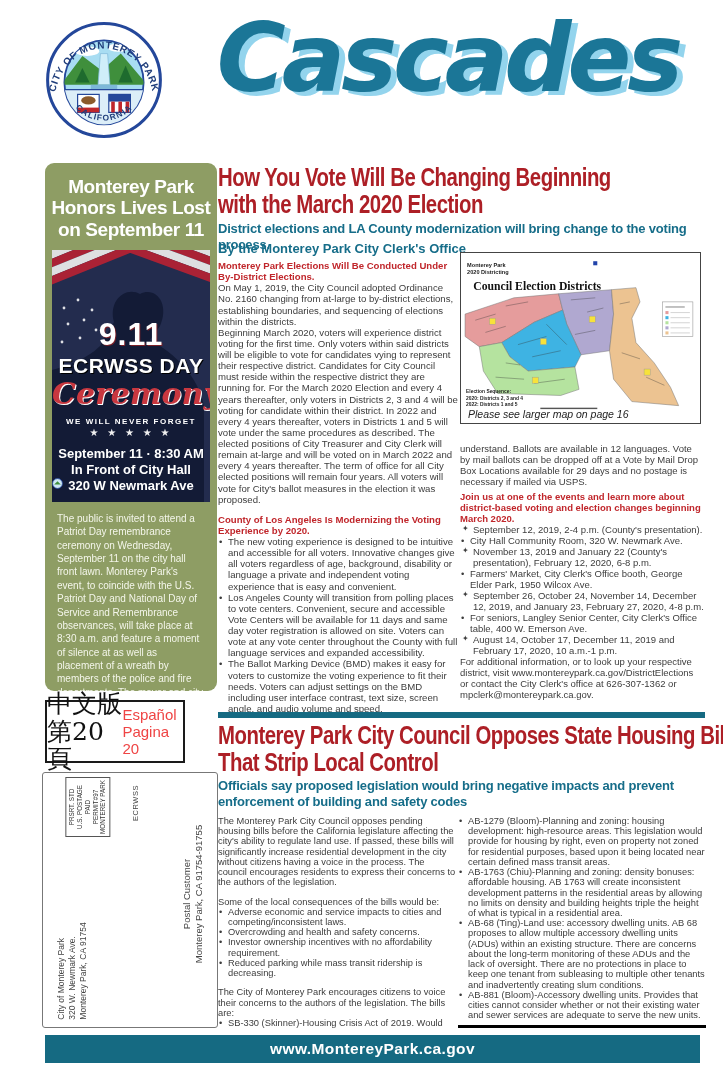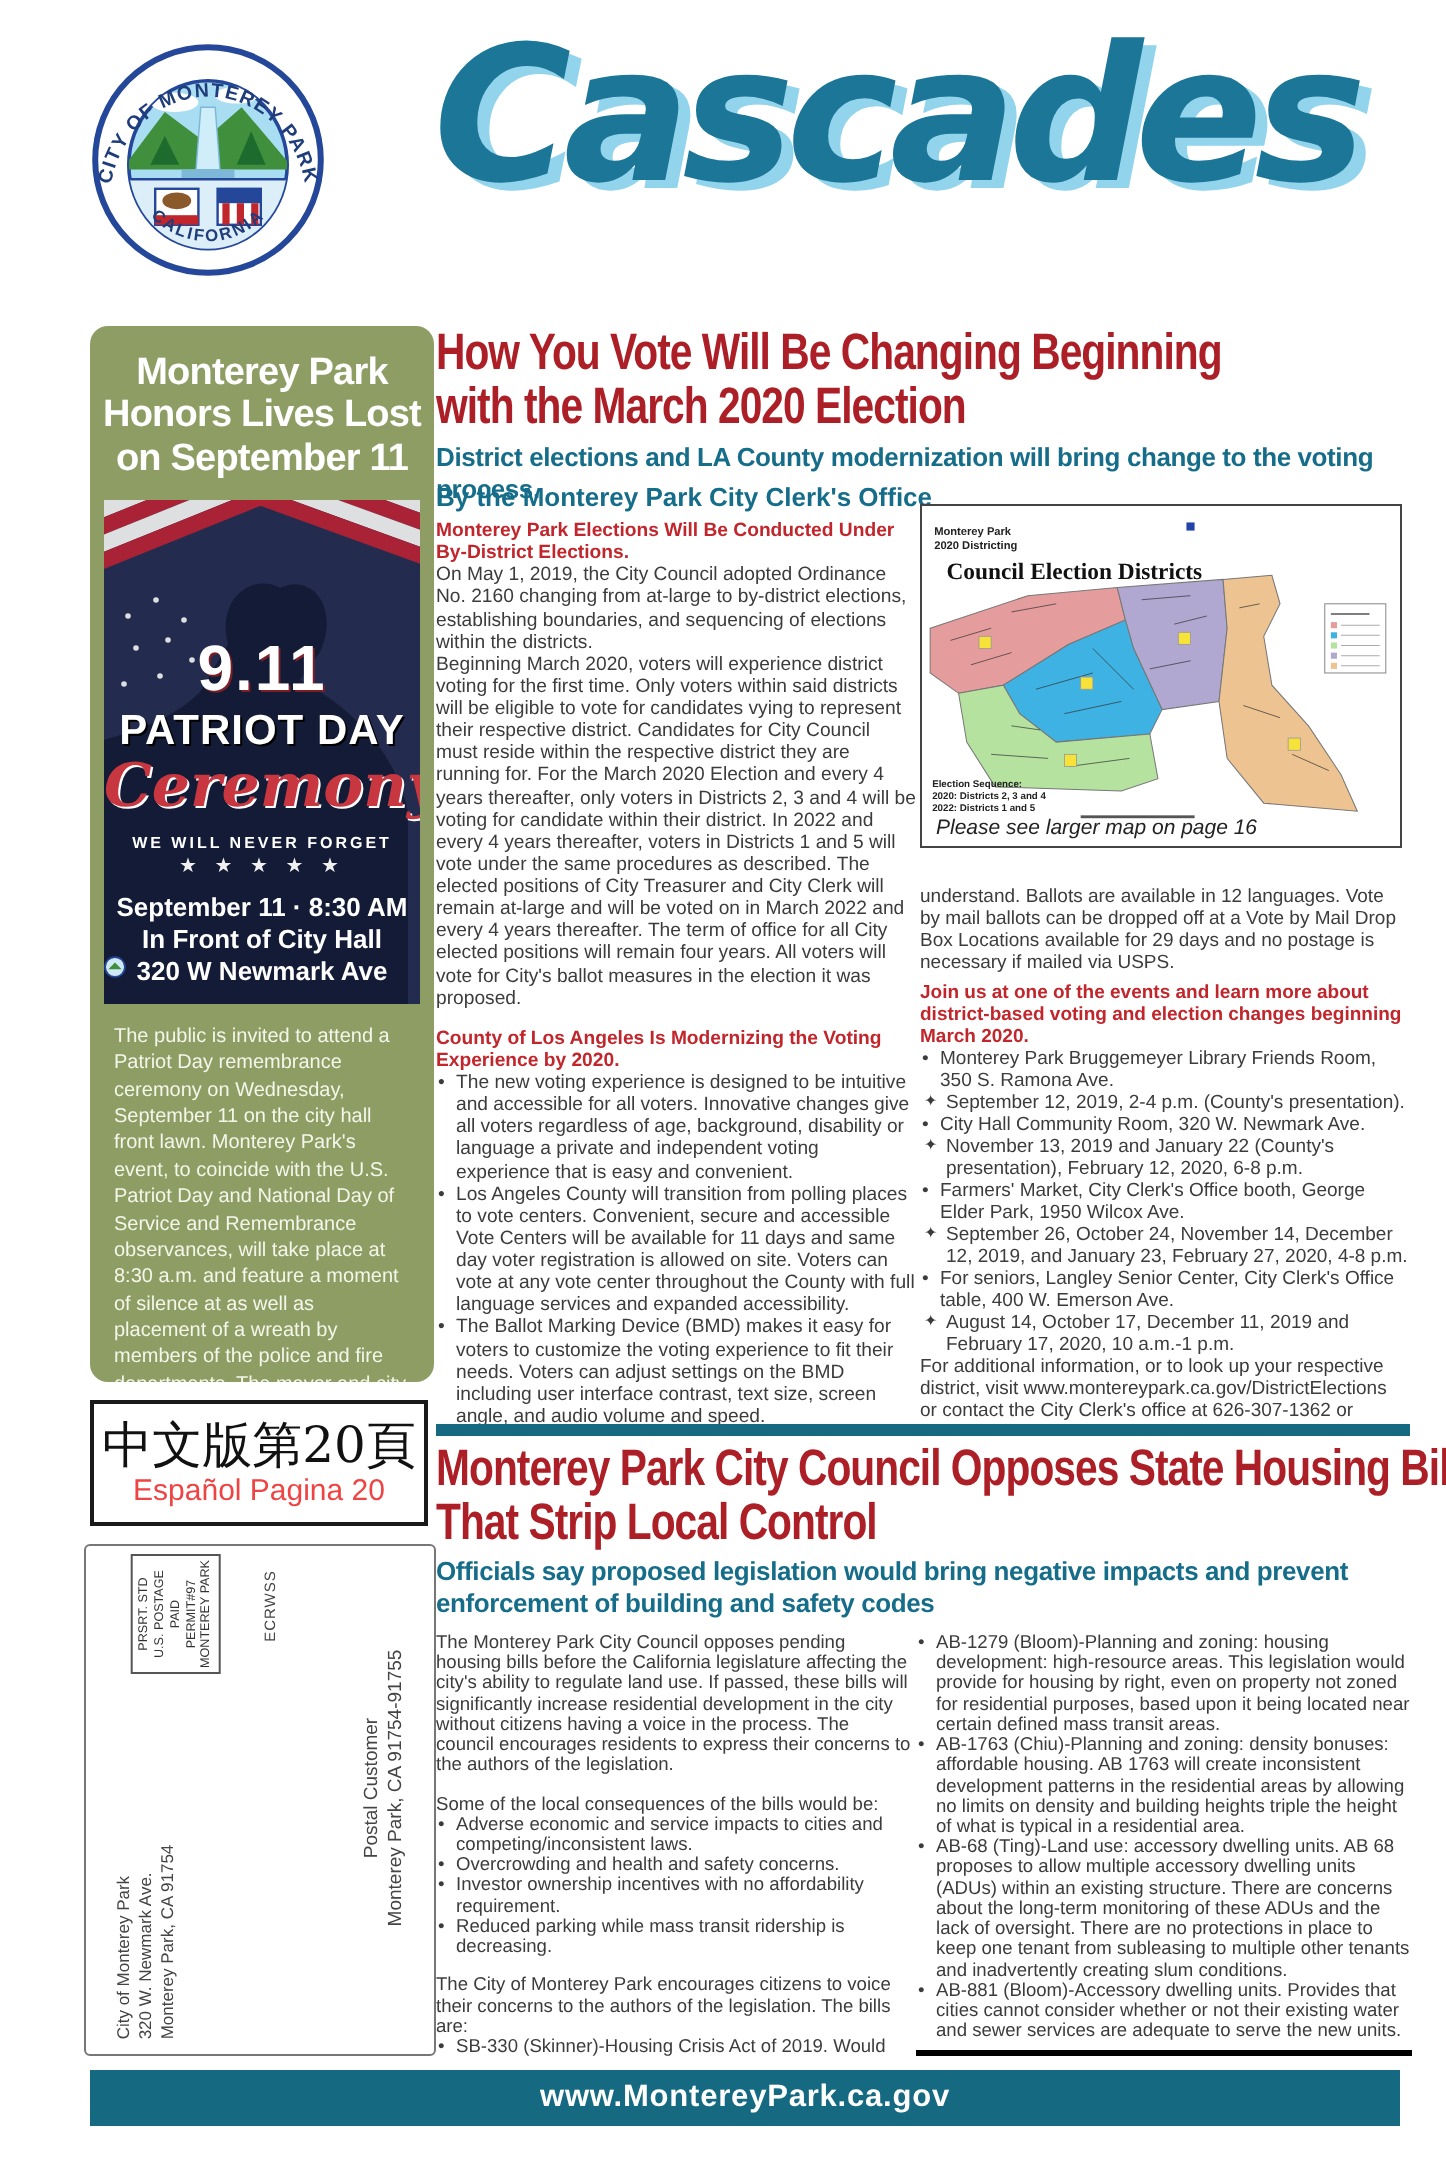--- a/index.html
+++ b/index.html
@@ -32,22 +32,22 @@
     font-size:30px; color:#c8373f; text-shadow:1px 1px 0 #fff; }
   .p-forget { top:167px; font-size:8px; font-weight:bold; letter-spacing:1.5px; }
   .p-stars { top:177px; font-size:10px; letter-spacing:3px; color:#f0f0f0; }
   .p-when { top:196px; font-size:13px; font-weight:bold; }
   .p-where1 { top:212px; font-size:13px; font-weight:bold; }
   .p-where2 { top:228px; font-size:13px; font-weight:bold; }
   .mini-seal { display:inline-block; vertical-align:-2px; margin-right:3px; }
   .sb-body { padding:10px 12px; color:#f4f6ea; font-size:10px; line-height:1.34; }
 
   
-  .langbox { position:absolute; left:45px; top:700px; width:169px; height:63px;
-    border:2px solid #1a1a1a; background:#fff; display:flex; flex-direction:column;
+  .langbox { position:absolute; left:45px; top:700px; width:140px; height:63px;
+    border:2px solid #1a1a1a; background:#fff; display:flex; 
     align-items:center; justify-content:center; }
   .lang-zh { font-family:"DejaVu Serif", serif; font-size:25px; color:#111; line-height:1.1; }
   .lang-es { font-size:15px; color:#ef4444; margin-top:0; }
   .mailpanel { position:absolute; left:42px; top:772px; width:176px; height:256px;
     border:1.5px solid #777; border-radius:3px; background:#fff; }
   .vrt { position:absolute; transform:translate(-50%,-50%) rotate(-90deg); white-space:nowrap;
     color:#444; text-align:center; }
   .m-permit { left:45px; top:34px; width:60px; border:1px solid #555; font-size:6.3px;
     line-height:1.25; padding:2px 1px; color:#333; }
   .m-ecrwss { left:92px; top:30px; font-size:7.5px; letter-spacing:0.5px; }
@@ -160,21 +160,21 @@
             <circle cx="40" cy="60" r="1.4"></circle>
           <circle cx="16" cy="74" r="1.4"></circle>
             <circle cx="32" cy="70" r="1.4"></circle>
             <circle cx="10" cy="92" r="1.4"></circle>
           <circle cx="28" cy="88" r="1.4"></circle>
             <circle cx="44" cy="80" r="1.4"></circle>
         </g>
         <path d="M0,252 V120 C14,116 34,110 48,96 L62,72 C56,50 74,36 88,44 C104,36 118,54 108,76 L98,90 C124,104 146,126 152,156 V252 Z" fill="#131b36"></path>
       </svg>
       <div class="p-txt p-911">9.11</div>
-      <div class="p-txt p-patriot">PATRIOT DAY</div>
+      <div class="p-txt p-patriot">ECRWSS DAY</div>
       <div class="p-txt p-cer">Ceremony</div>
       <div class="p-txt p-forget">WE WILL NEVER FORGET</div>
       <div class="p-txt p-stars">★ ★ ★ ★ ★</div>
       <div class="p-txt p-when">September 11 · 8:30 AM</div>
       <div class="p-txt p-where1">In Front of City Hall</div>
       <div class="p-txt p-where2"><svg class="mini-seal" width="11" height="11" viewBox="0 0 10 10">
             <circle cx="5" cy="5" r="4.5" fill="#cfe9f5" stroke="#24479a" stroke-width="0.8"></circle>
             <polygon points="2,6 5,3 8,6" fill="#3f8f3c"></polygon>
           </svg><span>320 W Newmark Ave</span></div>
     </div>
@@ -279,21 +279,20 @@
         <text x="5" y="134" font-size="4.8" font-weight="bold" fill="#222">Election Sequence:</text>
         <text x="5" y="140" font-size="4.8" font-weight="bold" fill="#222">2020: Districts 2, 3 and 4</text>
         <text x="5" y="146" font-size="4.8" font-weight="bold" fill="#222">2022: Districts 1 and 5</text>
         <rect x="78" y="148" width="56" height="1.4" fill="#555"></rect>
       </svg>
       <div class="mapcaption">Please see larger map on page 16</div>
     </div>
     <p>understand.  Ballots are available in 12 languages.  Vote by mail ballots can be dropped off at a Vote by Mail Drop Box Locations available for 29 days and no postage is necessary if mailed via USPS.</p>
     <div class="sgap"></div>
     <div class="redh">Join us at one of the events and learn more about district-based voting and election changes beginning March 2020.</div>
-    <div class="blt">Monterey Park Bruggemeyer Library Friends Room, 350 S. Ramona Ave.</div>
     <div class="evd">September 12, 2019, 2-4 p.m. (County's presentation).</div>
     <div class="blt">City Hall Community Room, 320 W. Newmark Ave.</div>
     <div class="evd">November 13, 2019 and January 22 (County's presentation), February 12, 2020, 6-8 p.m.</div>
     <div class="blt">Farmers' Market, City Clerk's Office booth, George Elder Park, 1950 Wilcox Ave.</div>
     <div class="evd">September 26, October 24, November 14, December 12, 2019, and January 23, February 27, 2020, 4-8 p.m.</div>
     <div class="blt">For seniors, Langley Senior Center, City Clerk's Office table, 400 W. Emerson Ave.</div>
     <div class="evd">August 14, October 17, December 11, 2019 and February 17, 2020, 10 a.m.-1 p.m.</div>
     <div>For additional information, or to look up your respective district, visit www.montereypark.ca.gov/DistrictElections or contact the City Clerk's office at 626-307-1362 or mpclerk@montereypark.ca.gov.</div>
   </div>
 

